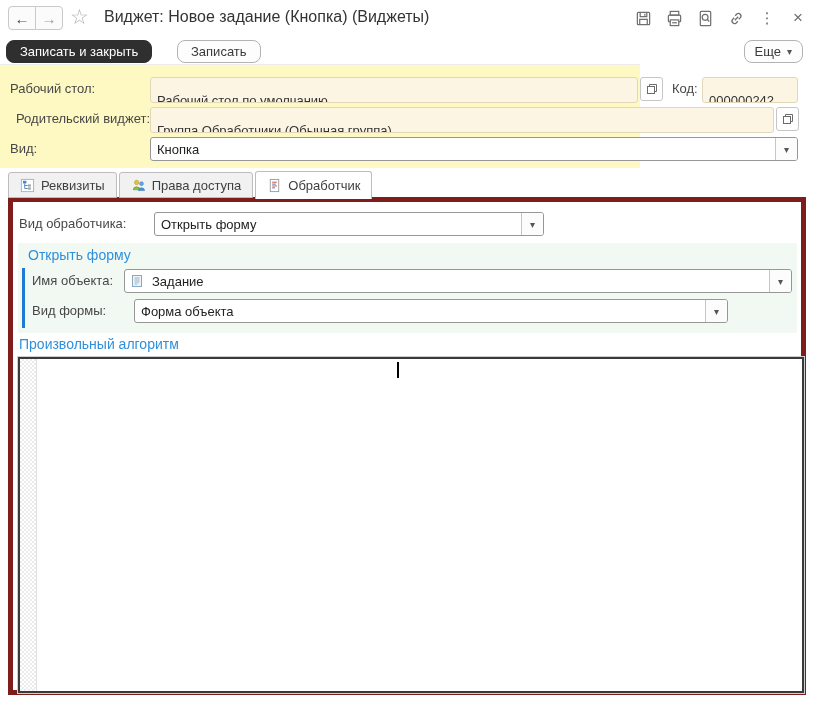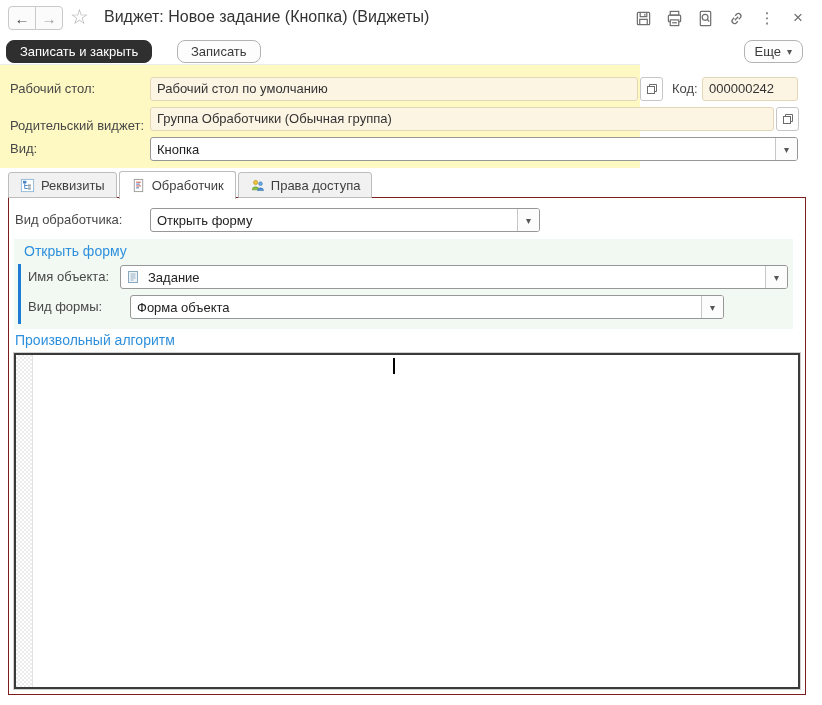--- a/index.html
+++ b/index.html
@@ -29,41 +29,41 @@
   .btn-plain { background:#fdfdfd; border:1px solid #b3b3b3; color:#3a3a3a; }
   .btn-save { left:177px; }
   .btn-more { right:19px; padding:0 10px; }
   .dd-caret { font-size:10px; color:#555; }
 
   
   .peach { position:absolute; left:0; top:64px; width:640px; height:104px;
            background:#fef9c3; border-top:1px solid #ebebeb; }
   .lbl { position:absolute; height:24px; line-height:24px; font-size:13px; color:#474747; white-space:nowrap; }
   .pfield { position:absolute; height:24px; border:1px solid #e3d7ba; background:#fdf5e4;
-            border-radius:3px; font-size:13px; color:#333; padding:0 6px; line-height:22px;
+            border-radius:3px; font-size:13px; color:#333; padding:12px 6px; line-height:22px;
             white-space:nowrap; overflow:hidden; cursor:text; }
   .wcombo { position:absolute; height:24px; border:1px solid #979797; background:#fff; border-radius:3px;
             font-size:13px; color:#222; display:flex; align-items:center; cursor:text; }
   .wcombo .val { flex:1; padding:0 6px; white-space:nowrap; overflow:hidden; }
   .combo-arrow { width:22px; height:100%; border-left:1px solid #c6c6c6; background:#fcfcfc;
                  display:flex; align-items:center; justify-content:center; font-size:10px; color:#555;
                  border-radius:0 2px 2px 0; cursor:pointer; }
   .open-btn { position:absolute; width:23px; height:24px; border:1px solid #c6c6c6; background:#fff;
               border-radius:3px; display:flex; align-items:center; justify-content:center; cursor:pointer; }
 
   
   .tabs { position:absolute; left:8px; top:170px; display:flex; align-items:flex-end; z-index:2; }
   .tab { height:26px; display:flex; align-items:center; gap:6px; padding:0 11px; font-size:13px;
          color:#3f3f3f; background:#f1f1f1; border:1px solid #bdbdbd; border-radius:3px 3px 0 0;
          margin-right:2px; cursor:pointer; }
   .tab.active { background:#fff; height:28px; border-bottom:none; position:relative; top:1px; z-index:3; }
 
   
   .content { position:absolute; left:8px; top:197px; width:798px; height:498px;
-             border:1px solid #7f1d1d; background:#fff; }
+             border:5px solid #7f1d1d; background:#fff; }
 
   .green-group { position:absolute; left:5px; top:41px; width:779px; height:90px; background:#f2f9f2; }
   .group-title { font-size:14px; color:#2e90dd; white-space:nowrap; cursor:pointer; }
   .accent-bar { position:absolute; left:4px; top:25px; width:3px; height:60px; background:#1e7cd7; }
 
   .doc-ic { display:flex; align-items:center; justify-content:center; width:18px; height:18px;
             margin-left:3px; flex:0 0 auto; }
 
   
   .editor { position:absolute; left:5px; top:155px; width:786px; height:336px;
@@ -151,21 +151,21 @@
     <div class="pfield" style="left:150px; top:12px; width:488px;">Рабочий стол по умолчанию</div>
     <div class="open-btn" style="left:640px; top:12px;">
       <svg viewBox="0 0 12 12" width="12" height="12" fill="none" stroke="#6b6b6b">
         <rect x="1.5" y="3.5" width="7" height="7"></rect>
         <path d="M3.5 3.5 V1.5 H10.5 V8.5 H8.5"></path>
       </svg>
     </div>
     <div class="lbl" style="left:672px; top:12px;">Код:</div>
     <div class="pfield" style="left:702px; top:12px; width:96px;">000000242</div>
 
-    <div class="lbl" style="left:10px; top:42px;margin-top:7px;">Родительский виджет:</div>
+    <div class="lbl" style="left:16px; top:42px;">Родительский виджет:</div>
     <div class="pfield" style="left:150px; top:42px; width:624px;">Группа Обработчики (Обычная группа)</div>
     <div class="open-btn" style="left:776px; top:42px;">
       <svg viewBox="0 0 12 12" width="12" height="12" fill="none" stroke="#6b6b6b">
         <rect x="1.5" y="3.5" width="7" height="7"></rect>
         <path d="M3.5 3.5 V1.5 H10.5 V8.5 H8.5"></path>
       </svg>
     </div>
 
     <div class="lbl" style="left:10px; top:72px;">Вид:</div>
     <div class="wcombo" style="left:150px; top:72px; width:648px;">
@@ -180,38 +180,38 @@
     <div class="tab">
       <svg viewBox="0 0 16 16" width="15" height="15">
         <rect x="1.5" y="1.5" width="13" height="13" fill="#fff" stroke="#93b9da"></rect>
         <rect x="3.2" y="3" width="3.6" height="2.8" fill="#4a86c4"></rect>
         <path d="M5 5.8 V11.2 M5 8 h3.2 M5 11.2 h3.2" stroke="#4a86c4" fill="none"></path>
         <rect x="8.4" y="6.8" width="3.2" height="2.4" fill="#9aa7b0"></rect>
         <rect x="8.4" y="10" width="3.2" height="2.4" fill="#9aa7b0"></rect>
       </svg>
       <span>Реквизиты</span>
     </div>
+    <div class="tab">
+      <svg viewBox="0 0 16 16" width="15" height="15">
+        <circle cx="6" cy="4.8" r="2.3" fill="#e8c23c" stroke="#b8901f" stroke-width="0.6"></circle>
+        <path d="M2.4 12.6 a3.6 3.2 0 0 1 7.2 0 z" fill="#8cc044" stroke="#5a9427" stroke-width="0.6"></path>
+        <circle cx="11.2" cy="6" r="2" fill="#6aa7e0" stroke="#3d79b8" stroke-width="0.6"></circle>
+        <path d="M8 13.4 a3.2 2.9 0 0 1 6.4 0 z" fill="#4f8fd0" stroke="#3d79b8" stroke-width="0.6"></path>
+      </svg>
+      <span>Права доступа</span>
+    </div>
     <div class="tab active">
       <svg viewBox="0 0 16 16" width="15" height="15">
         <rect x="3.5" y="1.5" width="9" height="13" fill="#fff" stroke="#9c9c9c"></rect>
         <line x1="5.5" y1="4.5" x2="10.5" y2="4.5" stroke="#d04a3a"></line>
         <line x1="5.5" y1="6.5" x2="9.5" y2="6.5" stroke="#3d6fc2"></line>
         <line x1="5.5" y1="8.5" x2="10.5" y2="8.5" stroke="#d04a3a"></line>
         <line x1="5.5" y1="10.5" x2="8.5" y2="10.5" stroke="#3d6fc2"></line>
       </svg>
       <span>Обработчик</span>
-    </div>
-    <div class="tab">
-      <svg viewBox="0 0 16 16" width="15" height="15">
-        <circle cx="6" cy="4.8" r="2.3" fill="#e8c23c" stroke="#b8901f" stroke-width="0.6"></circle>
-        <path d="M2.4 12.6 a3.6 3.2 0 0 1 7.2 0 z" fill="#8cc044" stroke="#5a9427" stroke-width="0.6"></path>
-        <circle cx="11.2" cy="6" r="2" fill="#6aa7e0" stroke="#3d79b8" stroke-width="0.6"></circle>
-        <path d="M8 13.4 a3.2 2.9 0 0 1 6.4 0 z" fill="#4f8fd0" stroke="#3d79b8" stroke-width="0.6"></path>
-      </svg>
-      <span>Права доступа</span>
     </div>
   </div>
 
   <div class="content">
 
     <div class="lbl" style="left:6px; top:10px;">Вид обработчика:</div>
     <div class="wcombo" style="left:141px; top:10px; width:390px;">
       <span class="val">Открыть форму</span>
       <span class="combo-arrow">
         <span>▾</span>

